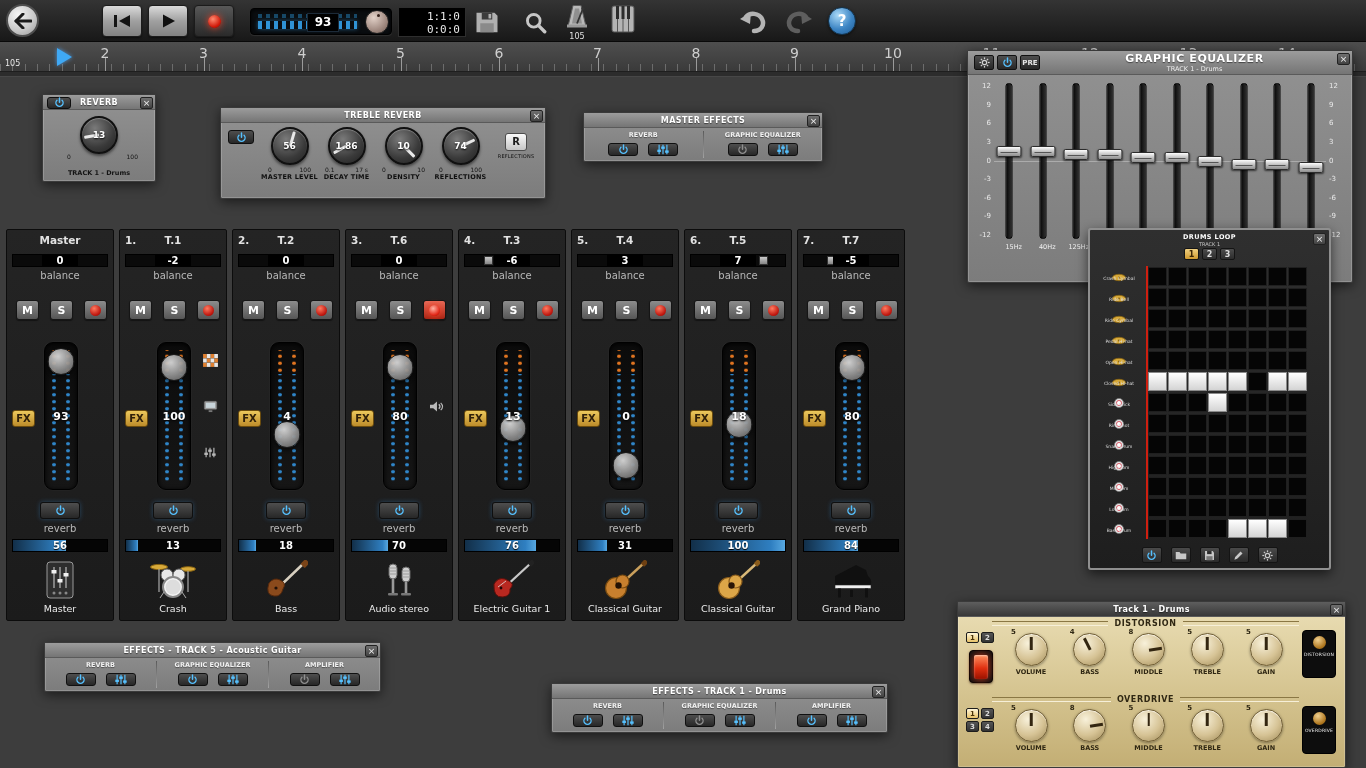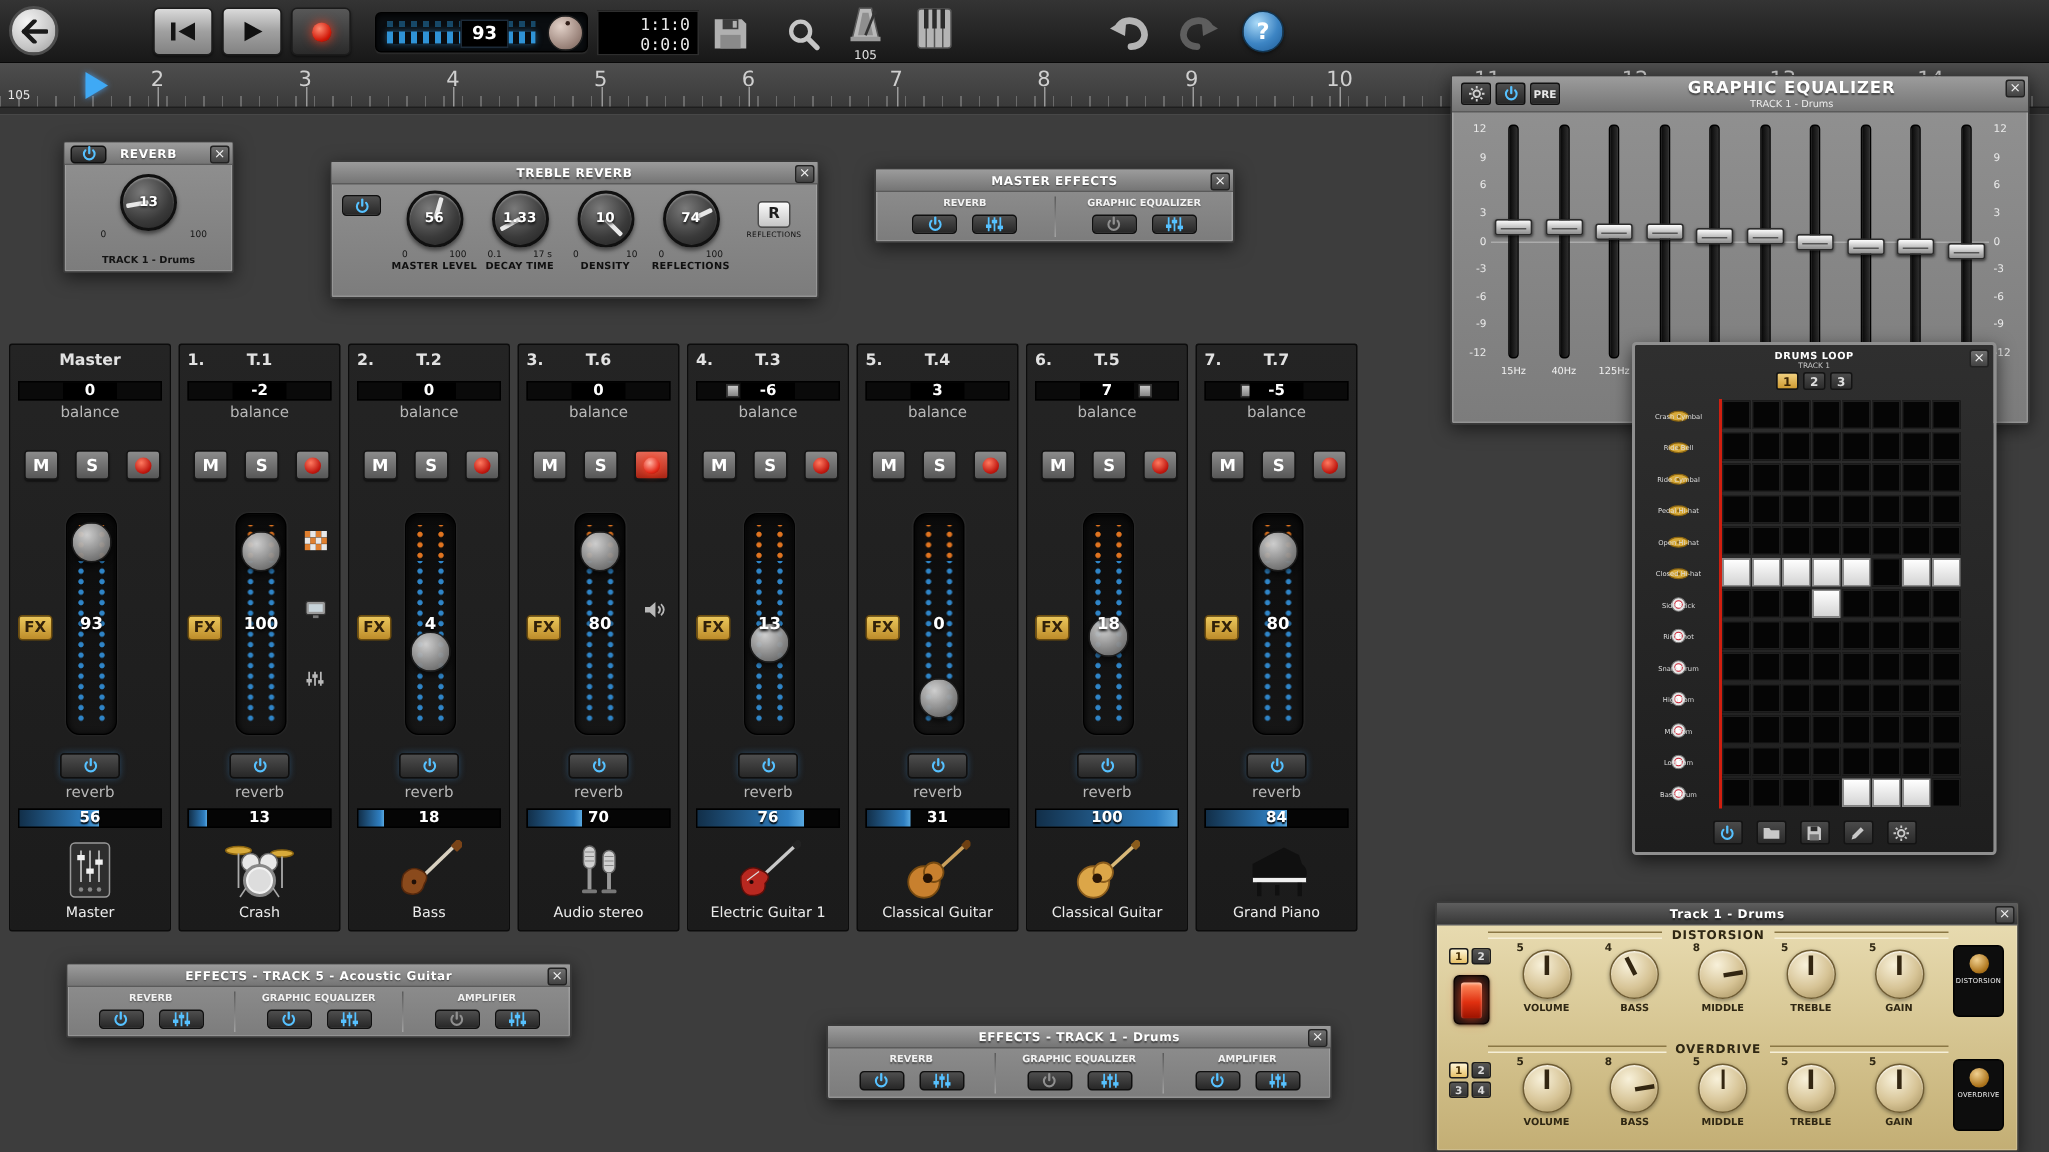--- a/index.html
+++ b/index.html
@@ -120,21 +120,21 @@
   .eq-scale{position:absolute;left:7px;top:8px;height:156px;width:16px;display:flex;flex-direction:column;justify-content:space-between;text-align:right;}
   .eq-scale.right{left:auto;right:7px;text-align:left;}
   .eq-scale span{font-size:7px;color:#eaeaea;line-height:7px;}
   .eq-zero{position:absolute;left:26px;right:26px;top:86px;height:1px;background:rgba(255,255,255,.3);}
   #eq-area{position:absolute;left:28px;right:28px;top:8px;height:156px;display:flex;justify-content:space-between;}
   .eq-slider{position:relative;width:26px;height:100%;}
   .eq-track{position:absolute;left:50%;transform:translateX(-50%);top:0;bottom:0;width:7px;background:linear-gradient(90deg,#090909,#2e2e2e);border:1px solid #000;border-radius:3px;}
   .eq-handle{position:absolute;left:50%;transform:translateX(-50%);width:25px;height:11px;background:linear-gradient(#fdfdfd,#bdbdbd 55%,#8f8f8f);border:1px solid #2c2c2c;border-radius:2px;box-shadow:0 1px 2px rgba(0,0,0,.6);}
   .eq-handle::after{content:"";position:absolute;left:3px;right:3px;top:5px;height:1px;background:#555;}
   #eq-freqs{position:absolute;left:28px;right:28px;top:168px;display:flex;justify-content:space-between;}
-  #eq-freqs span{width:26px;text-align:center;font-size:6.5px;color:#f2f2f2;}
+  #eq-freqs span{width:26px;text-align:right;font-size:6.5px;color:#f2f2f2;}
 
   
   #win-drums{position:absolute;left:1088px;top:228px;width:243px;height:342px;background:linear-gradient(#2f2f2f,#1e1e1e);border:2px solid #8f8f8f;border-radius:3px;box-shadow:0 4px 12px rgba(0,0,0,.6);z-index:7;}
   .dl-title{text-align:center;font-size:6.5px;font-weight:bold;color:#fff;margin-top:3px;letter-spacing:.4px;}
   .dl-sub{text-align:center;font-size:5px;color:#c8c8c8;}
   #dl-patterns{position:absolute;left:0;right:0;top:18px;display:flex;justify-content:center;gap:3px;}
   .dl-pat{width:15px;height:12px;font-size:8px;font-weight:bold;color:#ddd;background:linear-gradient(#4c4c4c,#2c2c2c);border:1px solid #141414;border-radius:2px;text-align:center;line-height:11px;}
   .dl-pat.on{background:linear-gradient(#f0d080,#cf9a30);color:#3a2405;}
   .dl-x{right:3px;top:3px;}
   #dl-grid{position:absolute;left:4px;right:4px;top:36px;height:273px;}
@@ -783,21 +783,21 @@
           </div>
           <div class="mrv-minmax">
             <span>0</span>
             <span>100</span>
           </div>
           <div class="mrv-label">MASTER LEVEL</div>
         </div>
         <div class="mrv-wrap">
           <div class="mknob">
             <div class="kpointer" style="transform: translateX(-50%) rotate(-118.8deg);"></div>
-            <span class="kval">1.33</span>
+            <span class="kval">1.86</span>
           </div>
           <div class="mrv-minmax">
             <span>0.1</span>
             <span>17 s</span>
           </div>
           <div class="mrv-label">DECAY TIME</div>
         </div>
         <div class="mrv-wrap">
           <div class="mknob">
             <div class="kpointer" style="transform: translateX(-50%) rotate(135deg);"></div>

